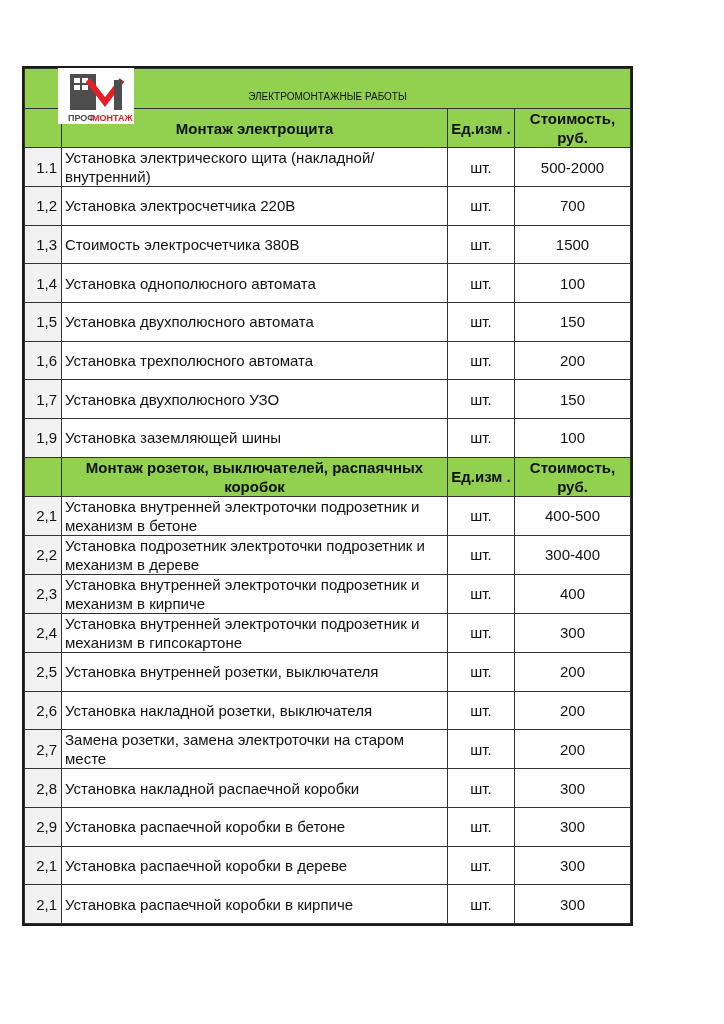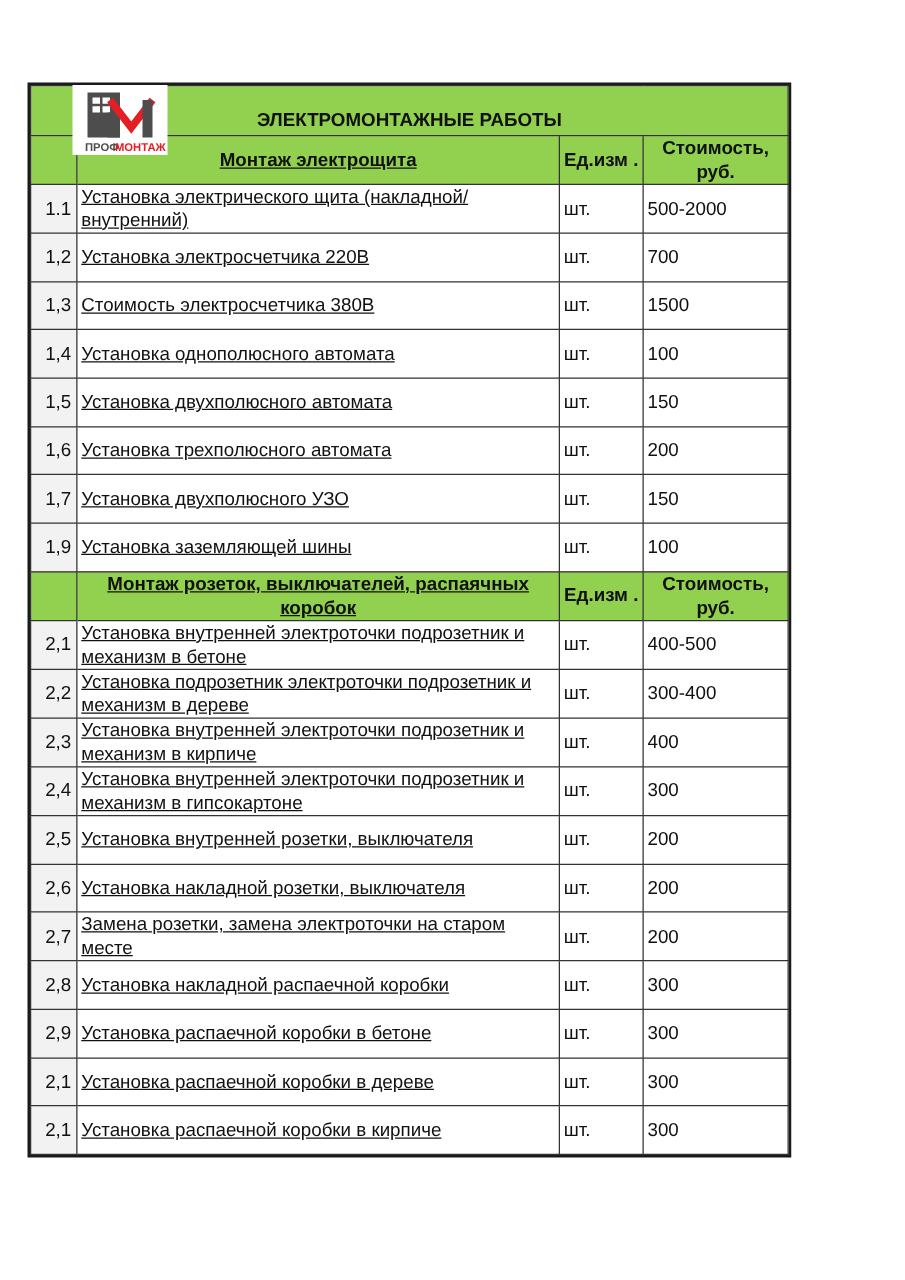--- a/index.html
+++ b/index.html
@@ -5,27 +5,27 @@
   html, body { margin:0; padding:0; background:#ffffff; }
   body { width:724px; height:1024px; position:relative; overflow:hidden; font-family:"Liberation Sans", sans-serif; color:#111; }
   .sheet { position:absolute; left:22px; top:66px; width:611px; border:2px solid #1a1a1a; box-sizing:border-box; }
   table { border-collapse:collapse; width:100%; table-layout:fixed; }
   td { border:1px solid #333; padding:0 3px; font-size:15px; line-height:19px; vertical-align:middle; }
   col.c-num { width:37px; }
   col.c-desc { width:386px; }
   col.c-unit { width:67px; }
   col.c-price { width:auto; }
   .green { background:#92d050; }
-  .title-row td { height:37px; font-weight:bold; font-size:15px; text-align:center; vertical-align:bottom; padding-bottom:2px; }
+  .title-row td { height:37px; font-weight:normal; font-size:10px; text-align:center; vertical-align:bottom; padding-bottom:2px; }
   .hdr td { height:38px; font-weight:bold; font-size:15px; text-align:center; }
   .hdr td.desc { text-align:center; }
   .row td { height:37.7px; }
   .num { background:#f2f2f2; font-weight:normal; text-align:right; padding-right:4px; }
-  .desc { text-align:left; padding-left:3px;text-decoration:underline; }
-  .unit, .price { }
+  .desc { text-align:left; padding-left:3px; }
+  .unit, .price { text-align:center; }
   .logo { position:absolute; left:30px; top:68px; width:76px; height:56px; background:#fff; z-index:2;margin-left:28px; }
   .logo svg { display:block; }
 </style>
 </head>
 <body>
 
 <div class="logo">
   <svg width="76" height="56" viewBox="0 0 76 56">
     <rect x="12" y="6" width="26" height="36" fill="#4d4d4d"></rect>
     <rect x="16" y="10" width="6" height="5" fill="#fff"></rect>

